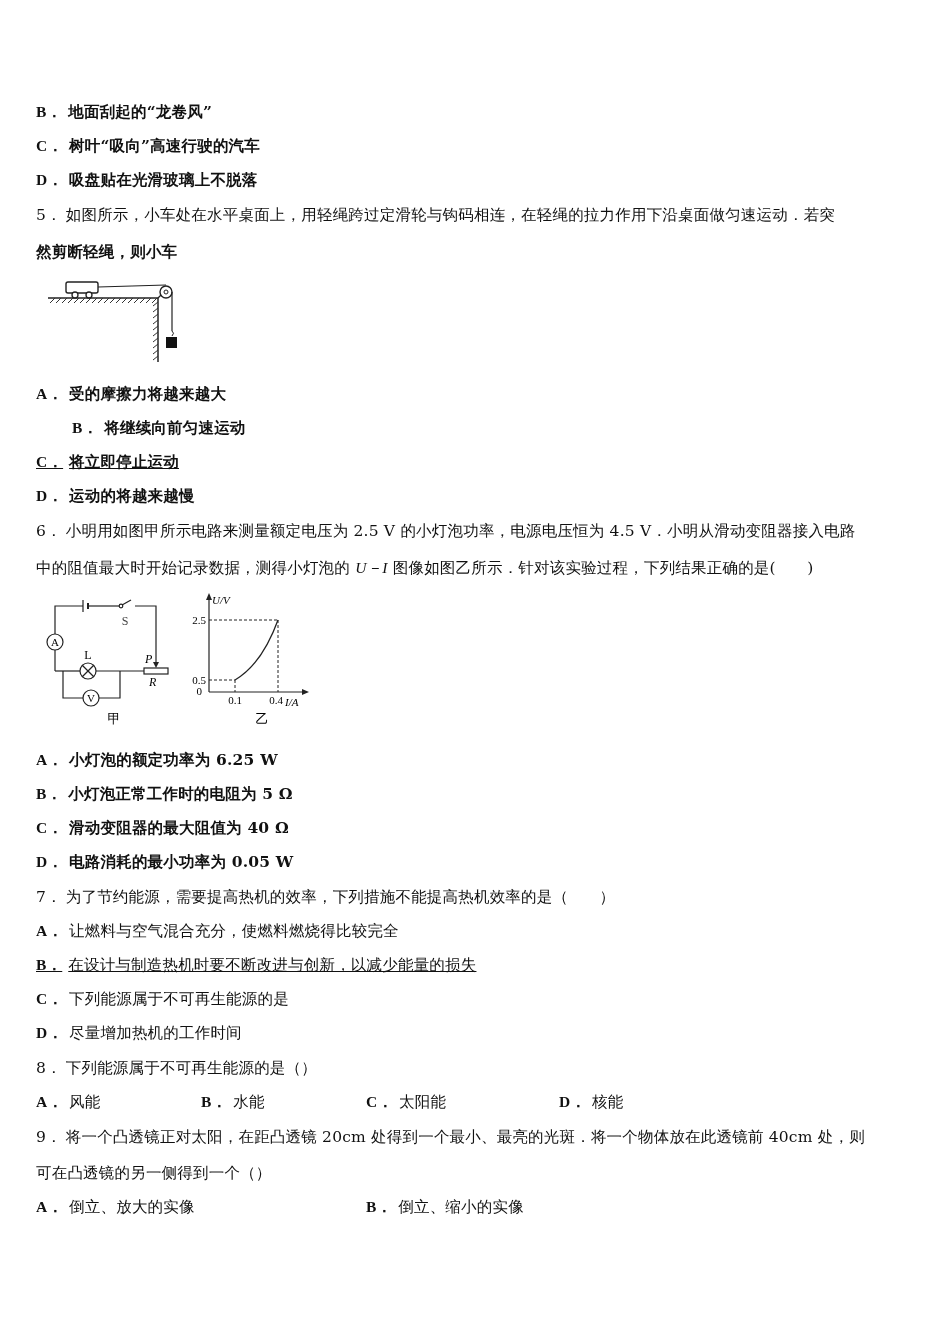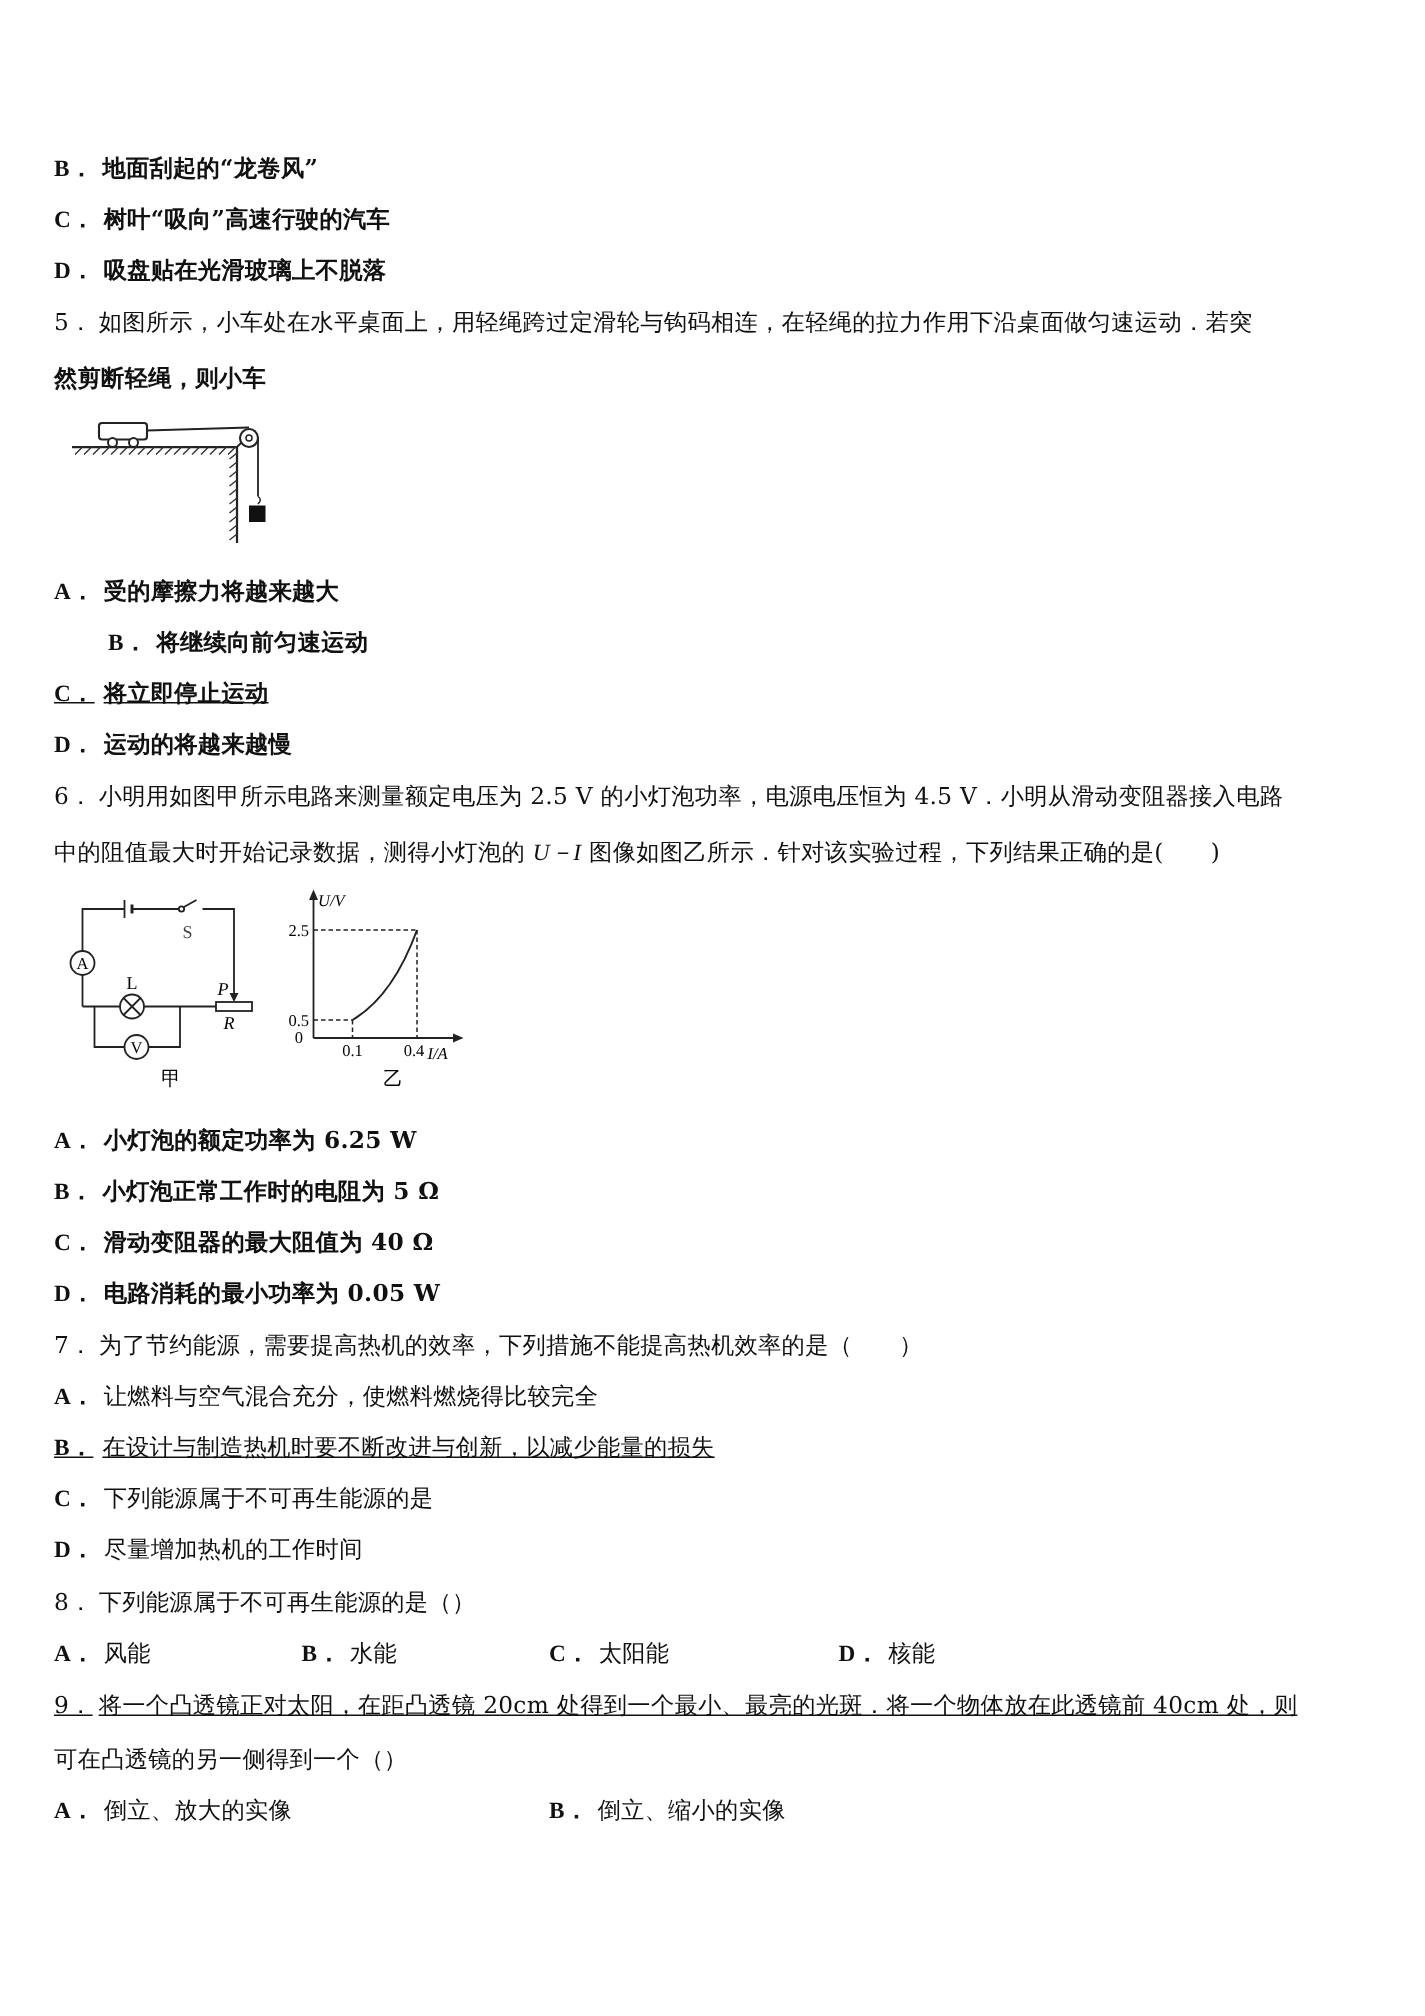--- a/index.html
+++ b/index.html
@@ -204,21 +204,21 @@
 <div class="line" style="top:1058px;">
   <span class="qnum">8．</span><span>下列能源属于不可再生能源的是（）</span>
 </div>
 <div class="line" style="top:1092px; width:860px;">
   <span class="inline-opt" style="left:0;"><span class="opt-label">A．</span><span>风能</span></span>
   <span class="inline-opt" style="left:165px;"><span class="opt-label">B．</span><span>水能</span></span>
   <span class="inline-opt" style="left:330px;"><span class="opt-label">C．</span><span>太阳能</span></span>
   <span class="inline-opt" style="left:495px;margin-left:28px;"><span class="opt-label">D．</span><span>核能</span></span>
 </div>
 
-<div class="line" style="top:1127px;text-decoration:underline;">
+<div class="line" style="top:1127px;">
   <span class="qnum">9．</span><span>将一个凸透镜正对太阳，在距凸透镜 20cm 处得到一个最小、最亮的光斑．将一个物体放在此透镜前 40cm 处，则</span>
 </div>
 <div class="line" style="top:1163px;">
   <span>可在凸透镜的另一侧得到一个（）</span>
 </div>
 <div class="line" style="top:1197px; width:860px;">
   <span class="inline-opt" style="left:0;"><span class="opt-label">A．</span><span>倒立、放大的实像</span></span>
   <span class="inline-opt" style="left:330px;"><span class="opt-label">B．</span><span>倒立、缩小的实像</span></span>
 </div>
 

